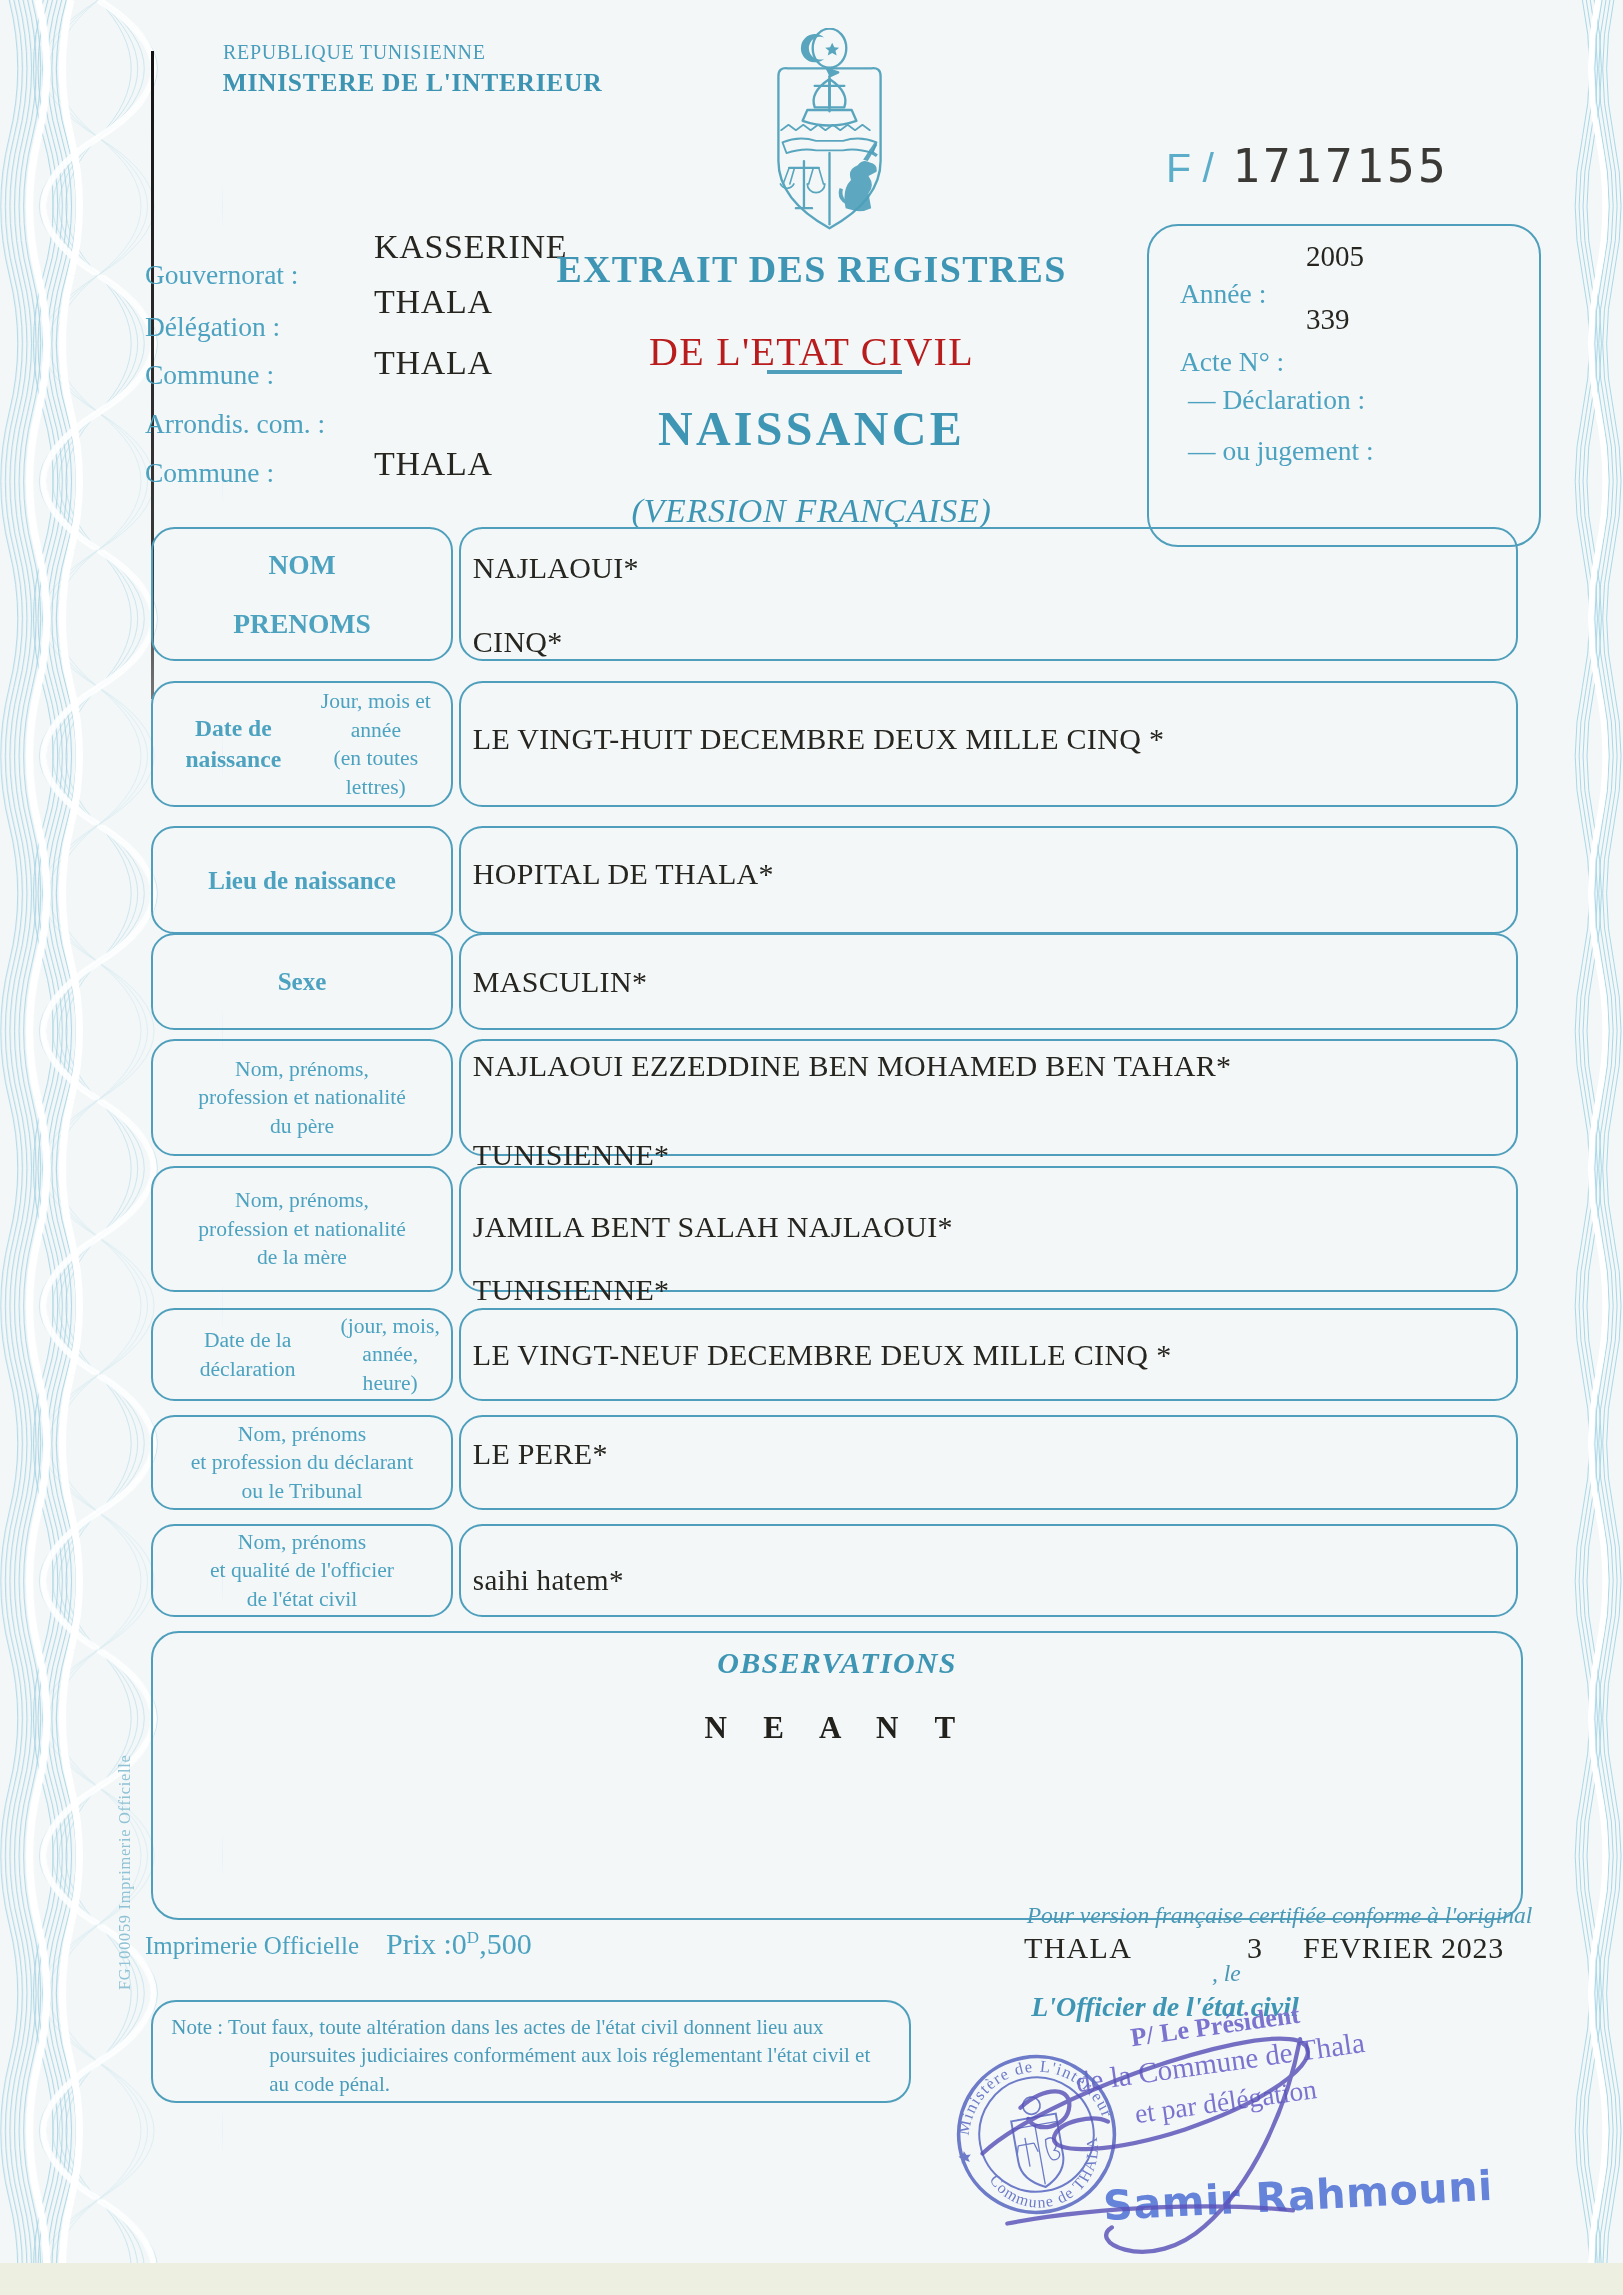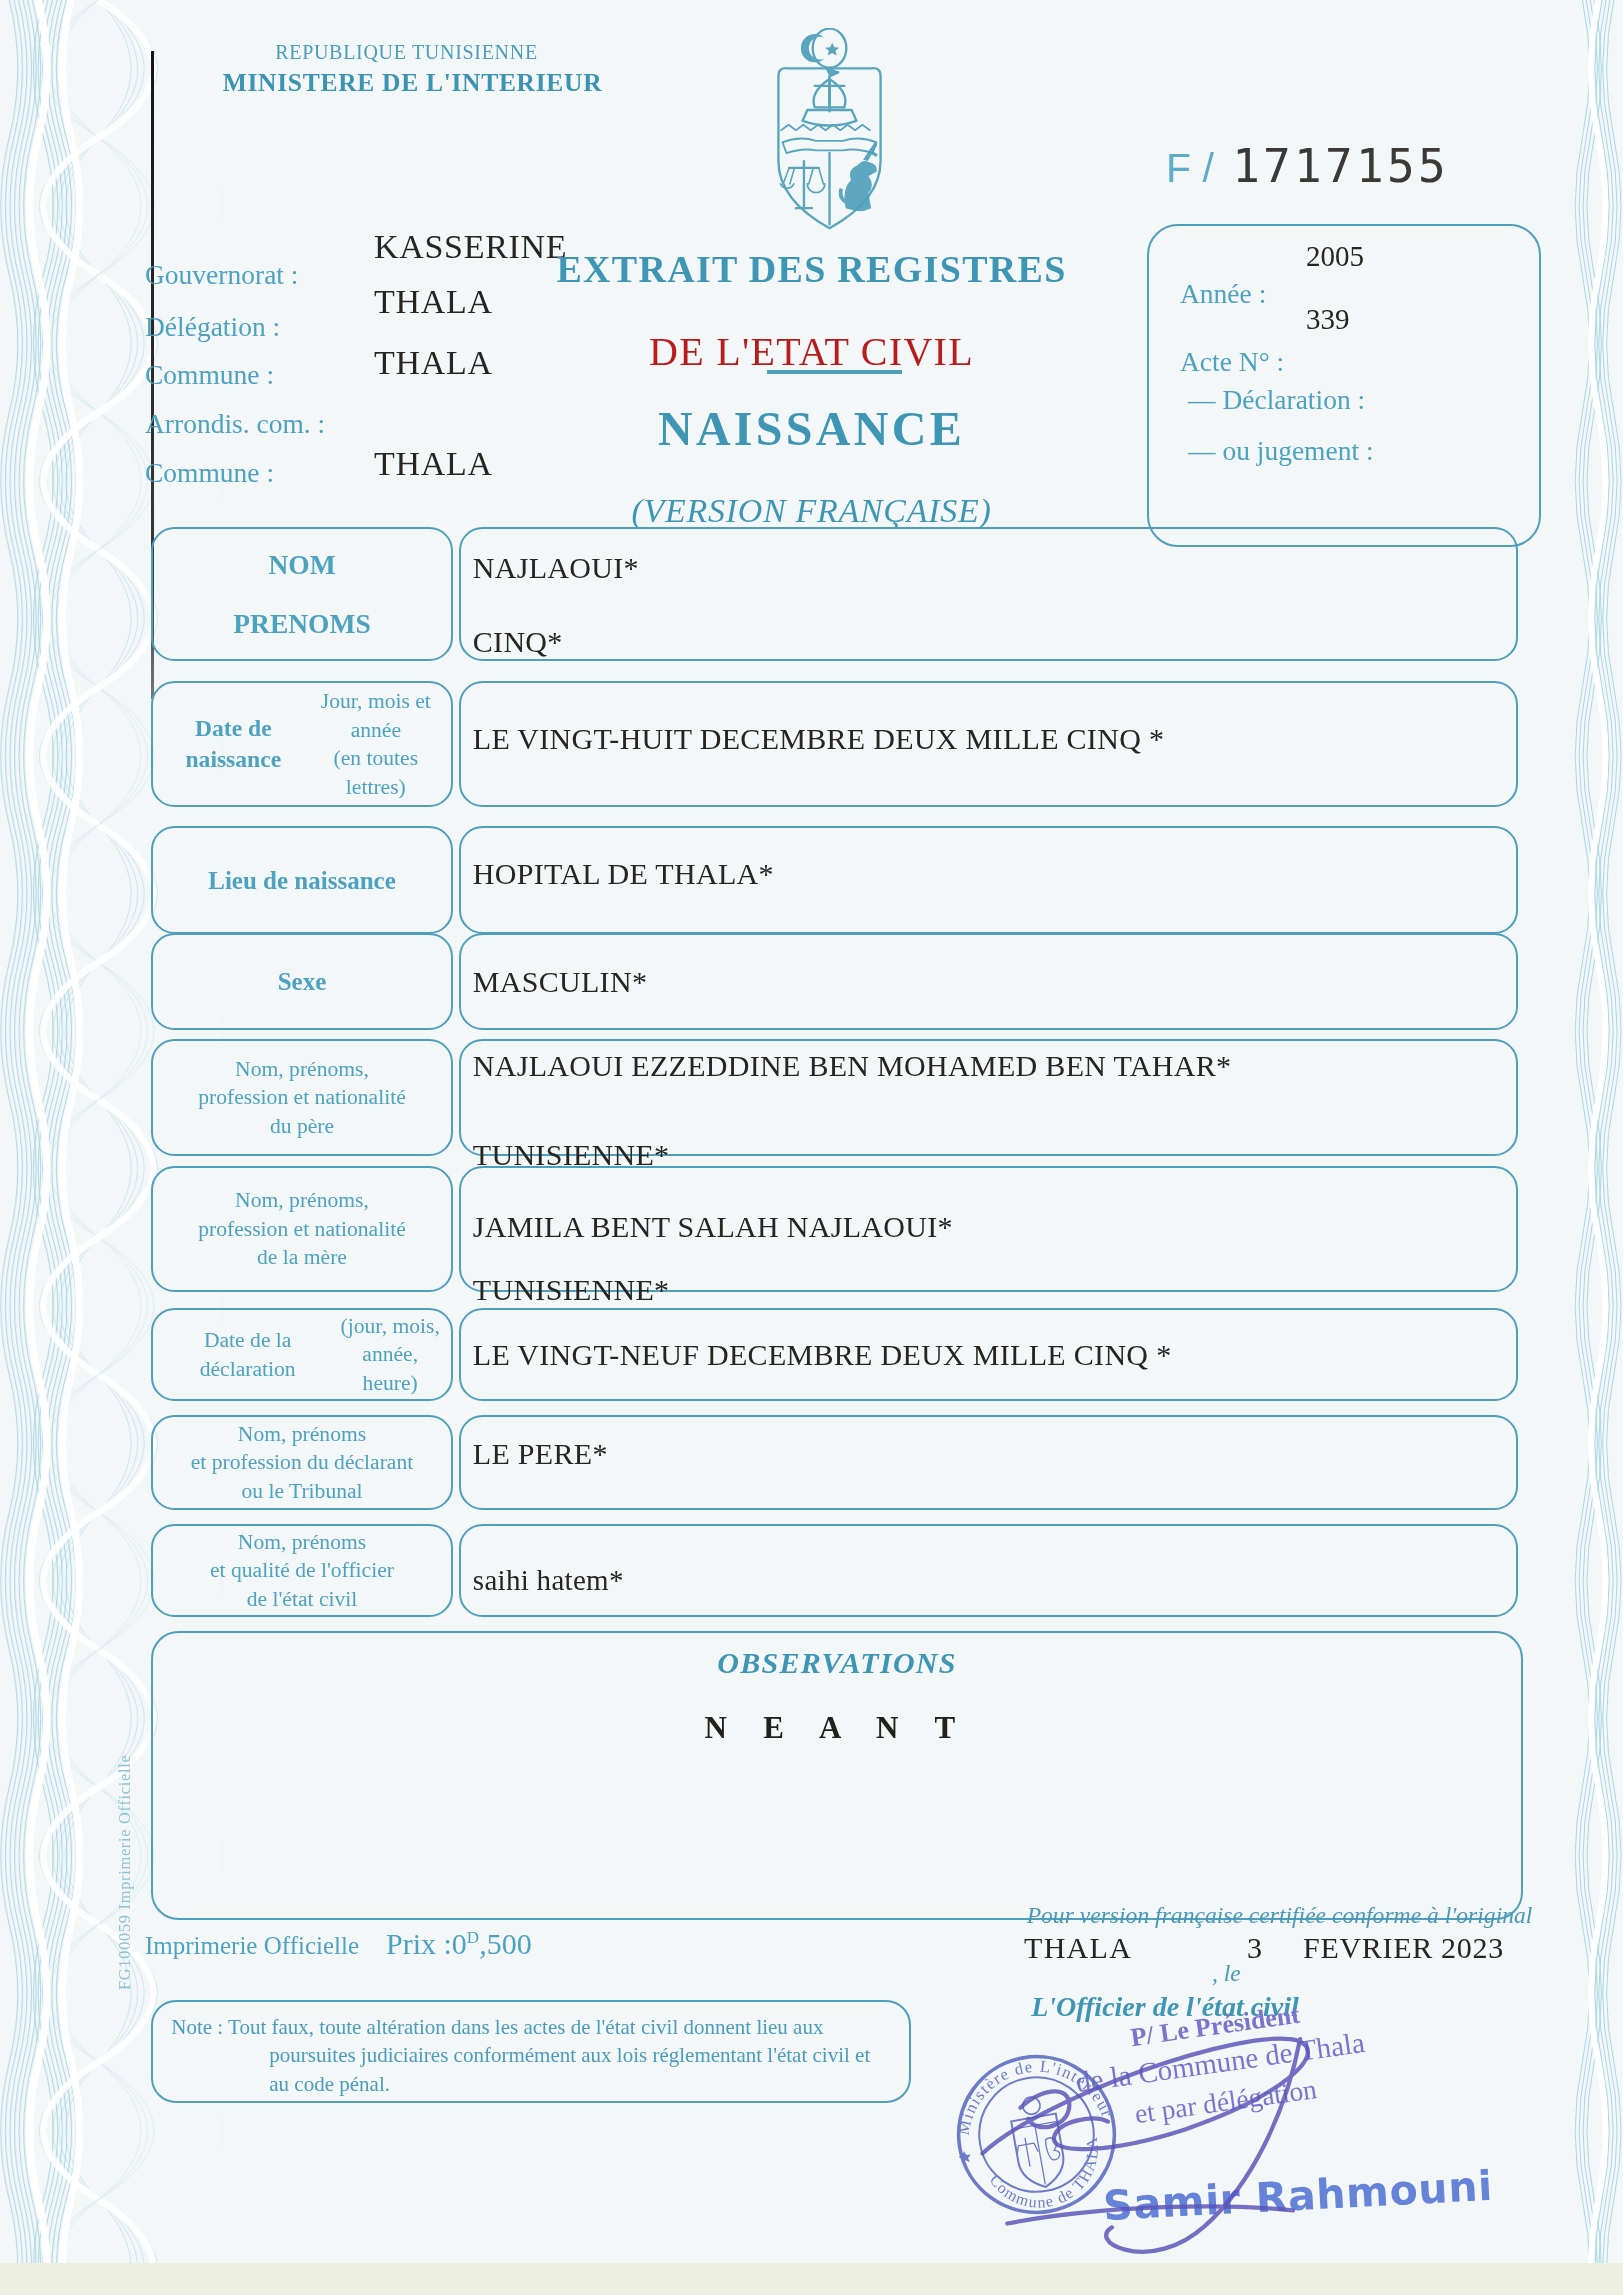--- a/index.html
+++ b/index.html
@@ -7,21 +7,21 @@
         font-family:"Liberation Serif","DejaVu Serif",serif;}
   .abs{position:absolute;}
   
   #left-border,#right-border{position:absolute;top:0;height:2265px;pointer-events:none;}
   #left-border{left:0;width:223px;}
   #right-border{right:0;width:55px;}
   #scanner-strip{position:absolute;left:0;top:2263px;width:1623px;height:32px;background:#edf0e0;}
   #crease-line{position:absolute;left:151px;top:51px;width:2.6px;height:648px;
                background:linear-gradient(#141414,#3a3a3a 80%,#777);}
   
-  .rep{font-size:20px;letter-spacing:0.7px;color:#4a9dbb;text-align:center;}
+  .rep{font-size:20px;letter-spacing:0.7px;color:#4a9dbb;}
   .min{font-size:25.5px;font-weight:bold;letter-spacing:0.7px;color:#3c93b2;text-align:center;}
   .adm-l{font-size:27.5px;color:#4da2c0;white-space:nowrap;}
   .adm-v{font-size:34px;color:#26251f;white-space:nowrap;letter-spacing:0.7px;}
   .serial{white-space:nowrap;}
   .serial .pre{font-family:"Liberation Sans","DejaVu Sans",sans-serif;font-size:41px;color:#5badc9;margin-right:18.3px;}
   .serial .num{font-family:"DejaVu Sans Mono",monospace;font-size:46px;color:#3b3935;letter-spacing:3.3px;}
   #acte-box{left:1147px;top:224px;width:390px;height:319px;border:2.6px solid #4f9fbc;border-radius:31px;}
   #acte-box .lab{position:absolute;font-size:27.5px;color:#4da2c0;white-space:nowrap;}
   #acte-box .val{position:absolute;font-size:29px;color:#26251f;white-space:nowrap;}
   .t1{font-size:38px;font-weight:bold;letter-spacing:1.3px;color:#3e96b4;text-align:center;}

